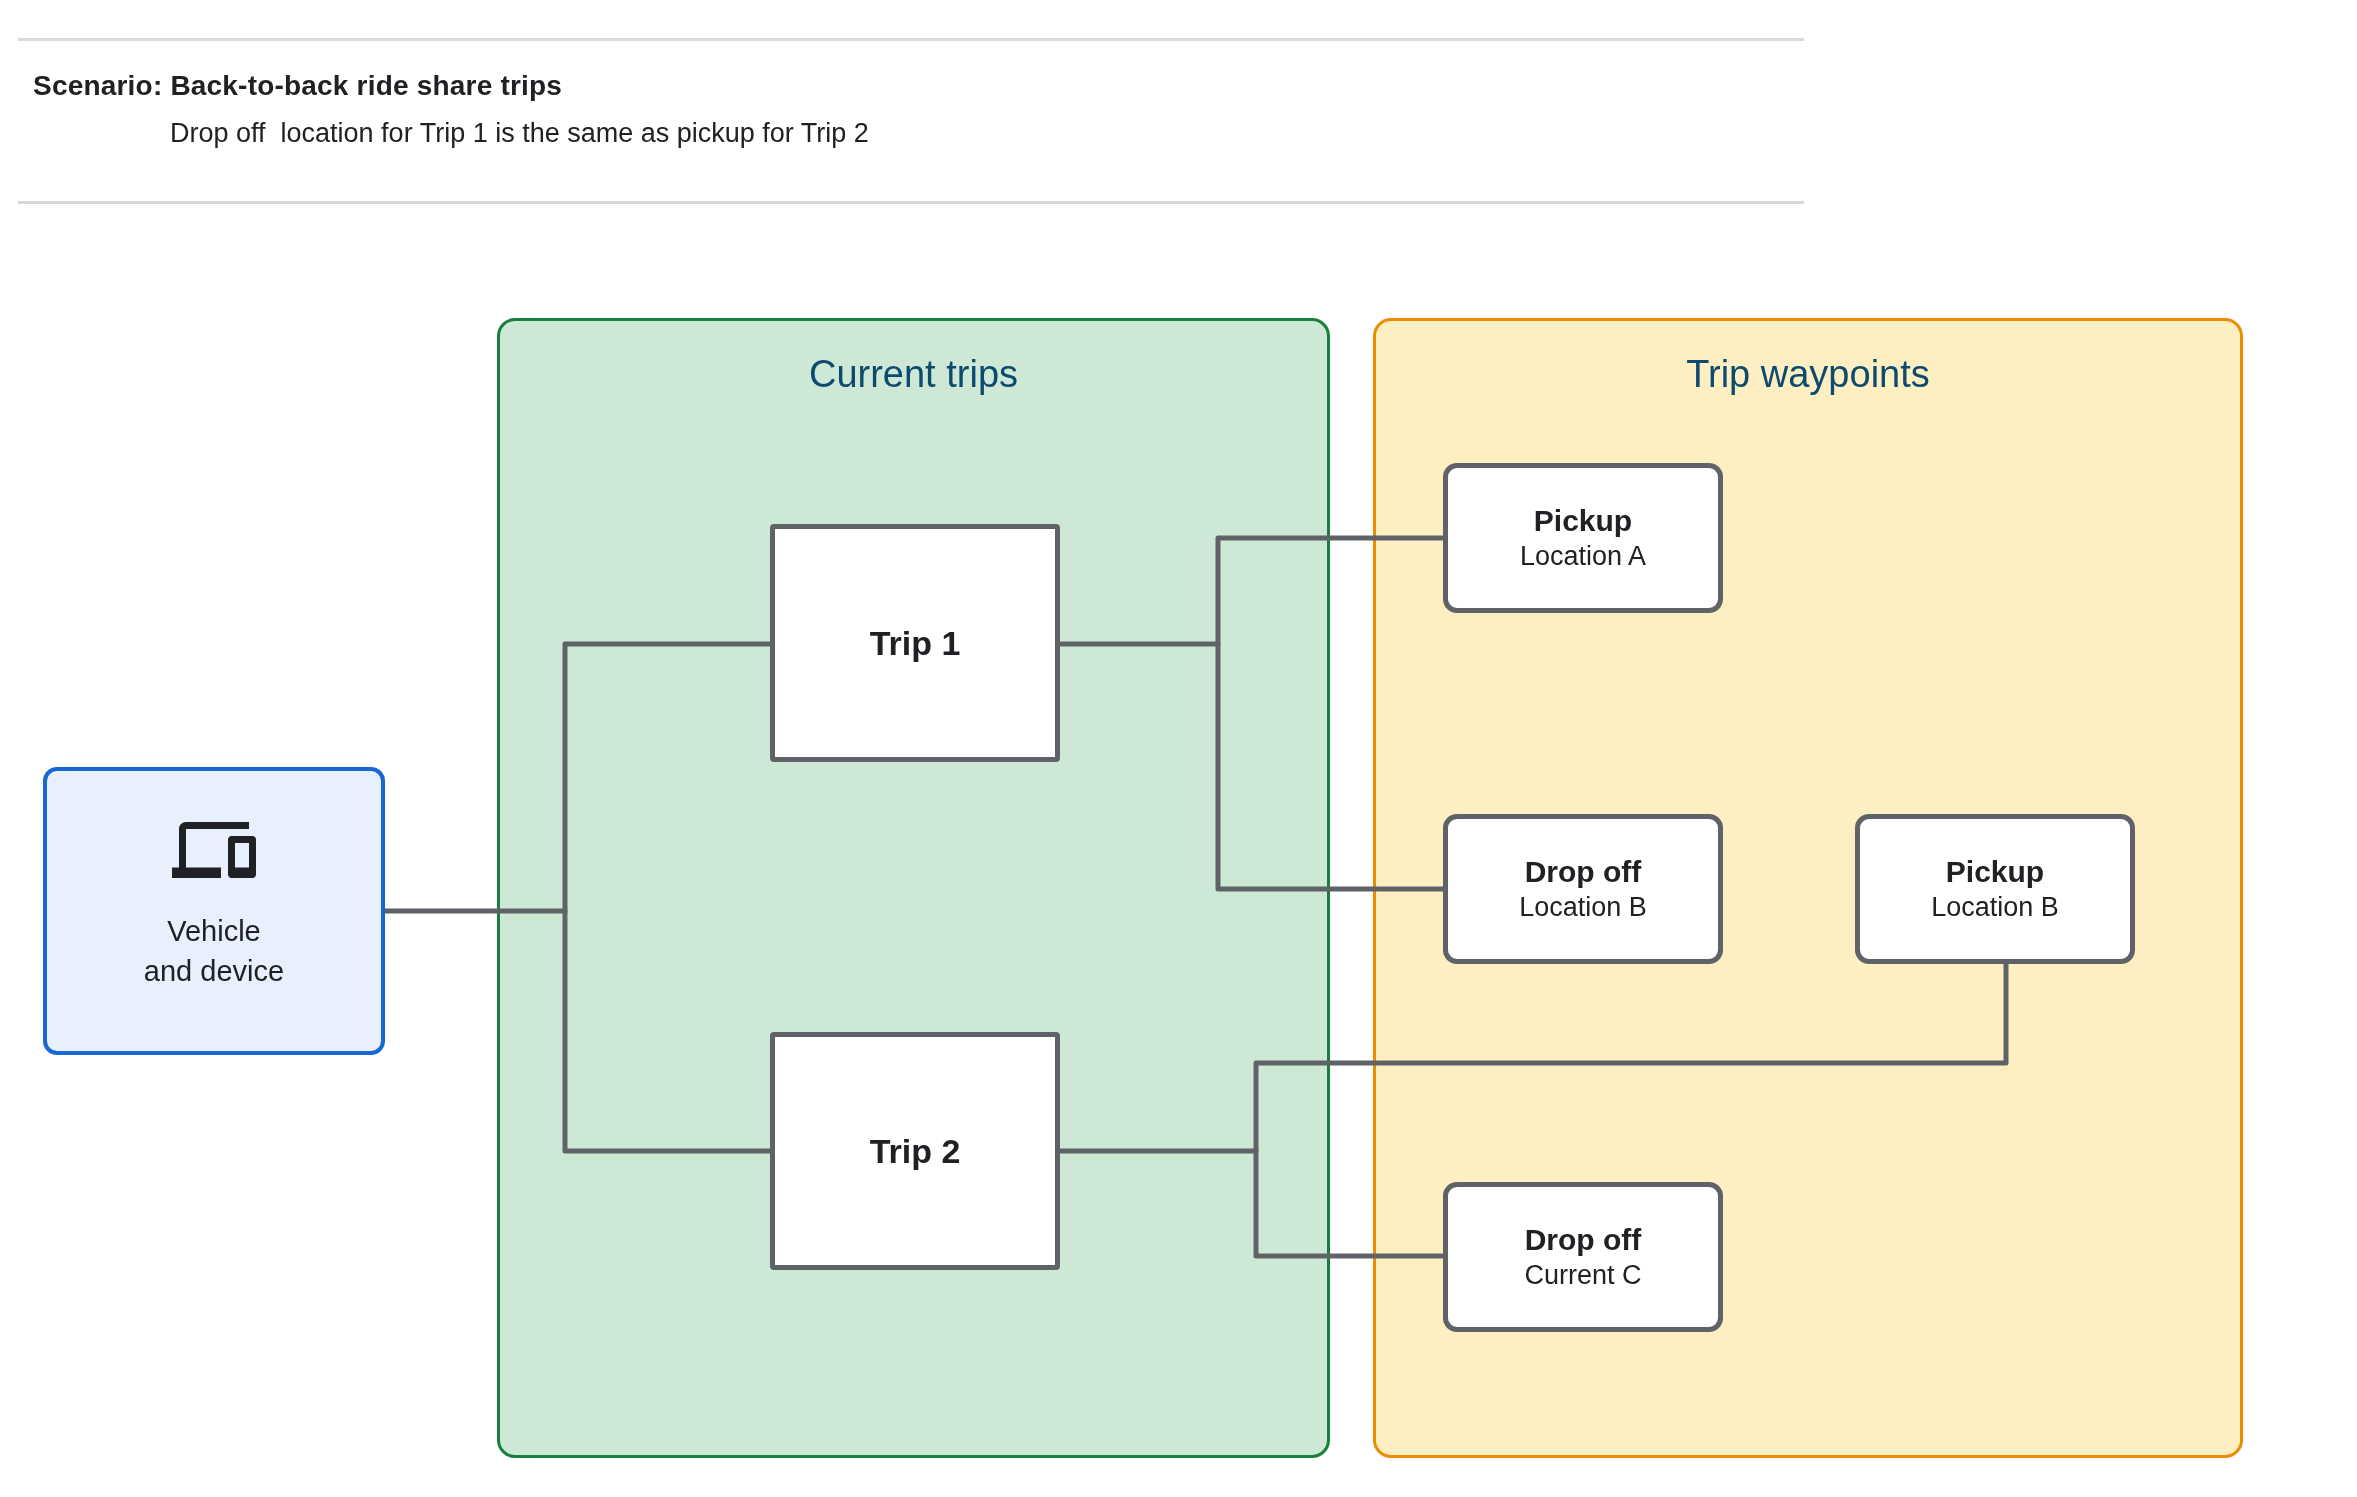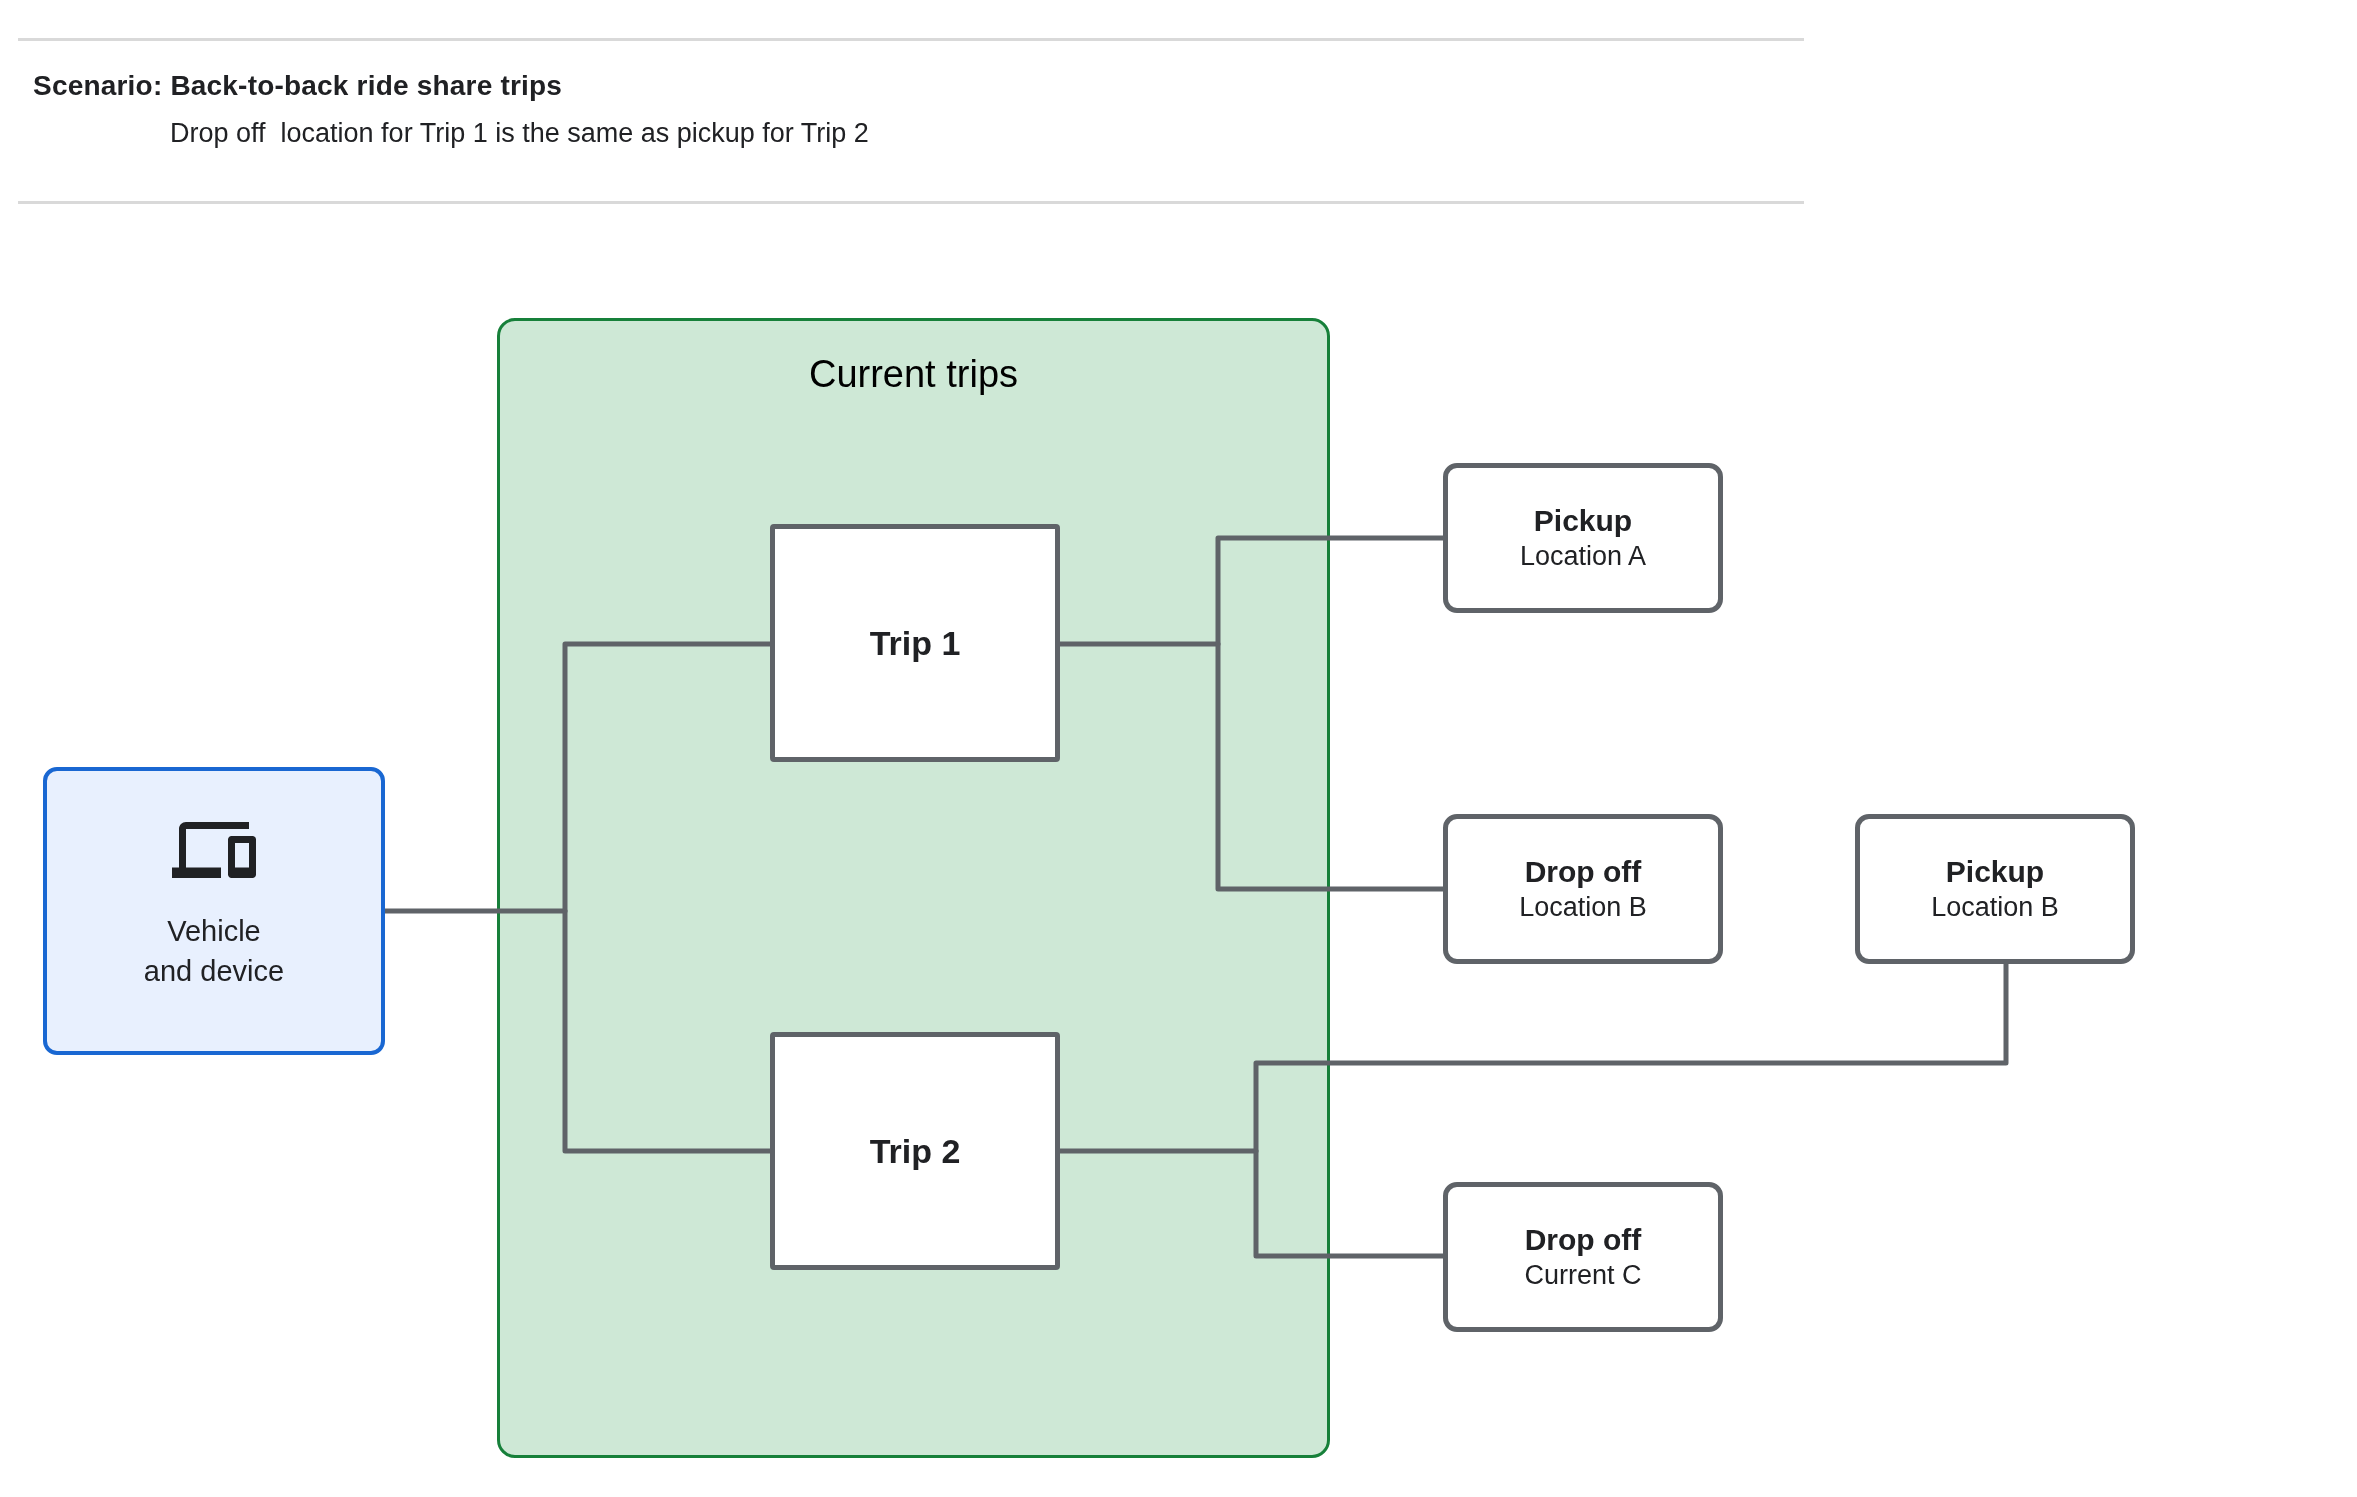--- a/index.html
+++ b/index.html
@@ -9,21 +9,21 @@
   .hairline{position:absolute;left:18px;width:1786px;height:3px;background:#d9d9d9;}
   #hairline-top{top:38px;}
   #hairline-bottom{top:201px;}
 
   #page-title{position:absolute;left:33px;top:70px;font-size:28px;font-weight:700;letter-spacing:0.2px;}
   #page-subtitle{position:absolute;left:170px;top:118px;font-size:27px;font-weight:400;white-space:pre;}
 
   .panel{position:absolute;top:318px;height:1140px;border-radius:18px;box-sizing:border-box;}
   #panel-current{left:497px;width:833px;background:#cee8d6;border:3px solid #17803a;}
   #panel-waypoints{left:1373px;width:870px;background:#feefc3;border:3px solid #ee8b00;}
-  .panel-heading{position:absolute;top:32px;left:0;width:100%;text-align:center;font-size:38px;font-weight:400;color:#000000;}
+  .panel-heading{position:absolute;top:32px;left:0;width:100%;text-align:center;font-size:38px;font-weight:400;color:#0c4a6e;}
 
   .node{position:absolute;background:#fff;border:5px solid #5f6368;box-sizing:border-box;
         display:flex;flex-direction:column;align-items:center;justify-content:center;text-align:center;}
   .trip-node{left:770px;width:290px;height:238px;border-radius:4px;font-size:34px;font-weight:700;}
   #node-trip1{top:524px;}
   #node-trip2{top:1032px;}
 
   .wp-node{width:280px;height:150px;border-radius:14px;}
   .wp-title{font-size:30px;font-weight:700;line-height:1.25;}
   .wp-sub{font-size:27px;font-weight:400;line-height:1.3;}
@@ -49,20 +49,23 @@
 
   <div id="page-title">Scenario: Back-to-back ride share trips</div>
   <div id="page-subtitle">Drop off  location for Trip 1 is the same as pickup for Trip 2</div>
 
   <div class="hairline" id="hairline-bottom"></div>
 
   <div class="panel" id="panel-current">
     <div class="panel-heading">Current trips</div>
   </div>
 
+  <div class="panel" id="panel-waypoints">
+    <div class="panel-heading">Trip waypoints</div>
+  </div>
 
   <svg id="connector-svg" width="2357" height="1497" viewBox="0 0 2357 1497">
     <path class="connector" d="M385 911 H565"></path>
     <path class="connector" d="M770 644 H565 V1151 H770"></path>
     <path class="connector" d="M1060 644 H1218"></path>
     <path class="connector" d="M1443 538 H1218 V889 H1443"></path>
     <path class="connector" d="M1060 1151 H1256"></path>
     <path class="connector" d="M2006 963 V1063 H1256 V1256 H1443"></path>
   </svg>
 

